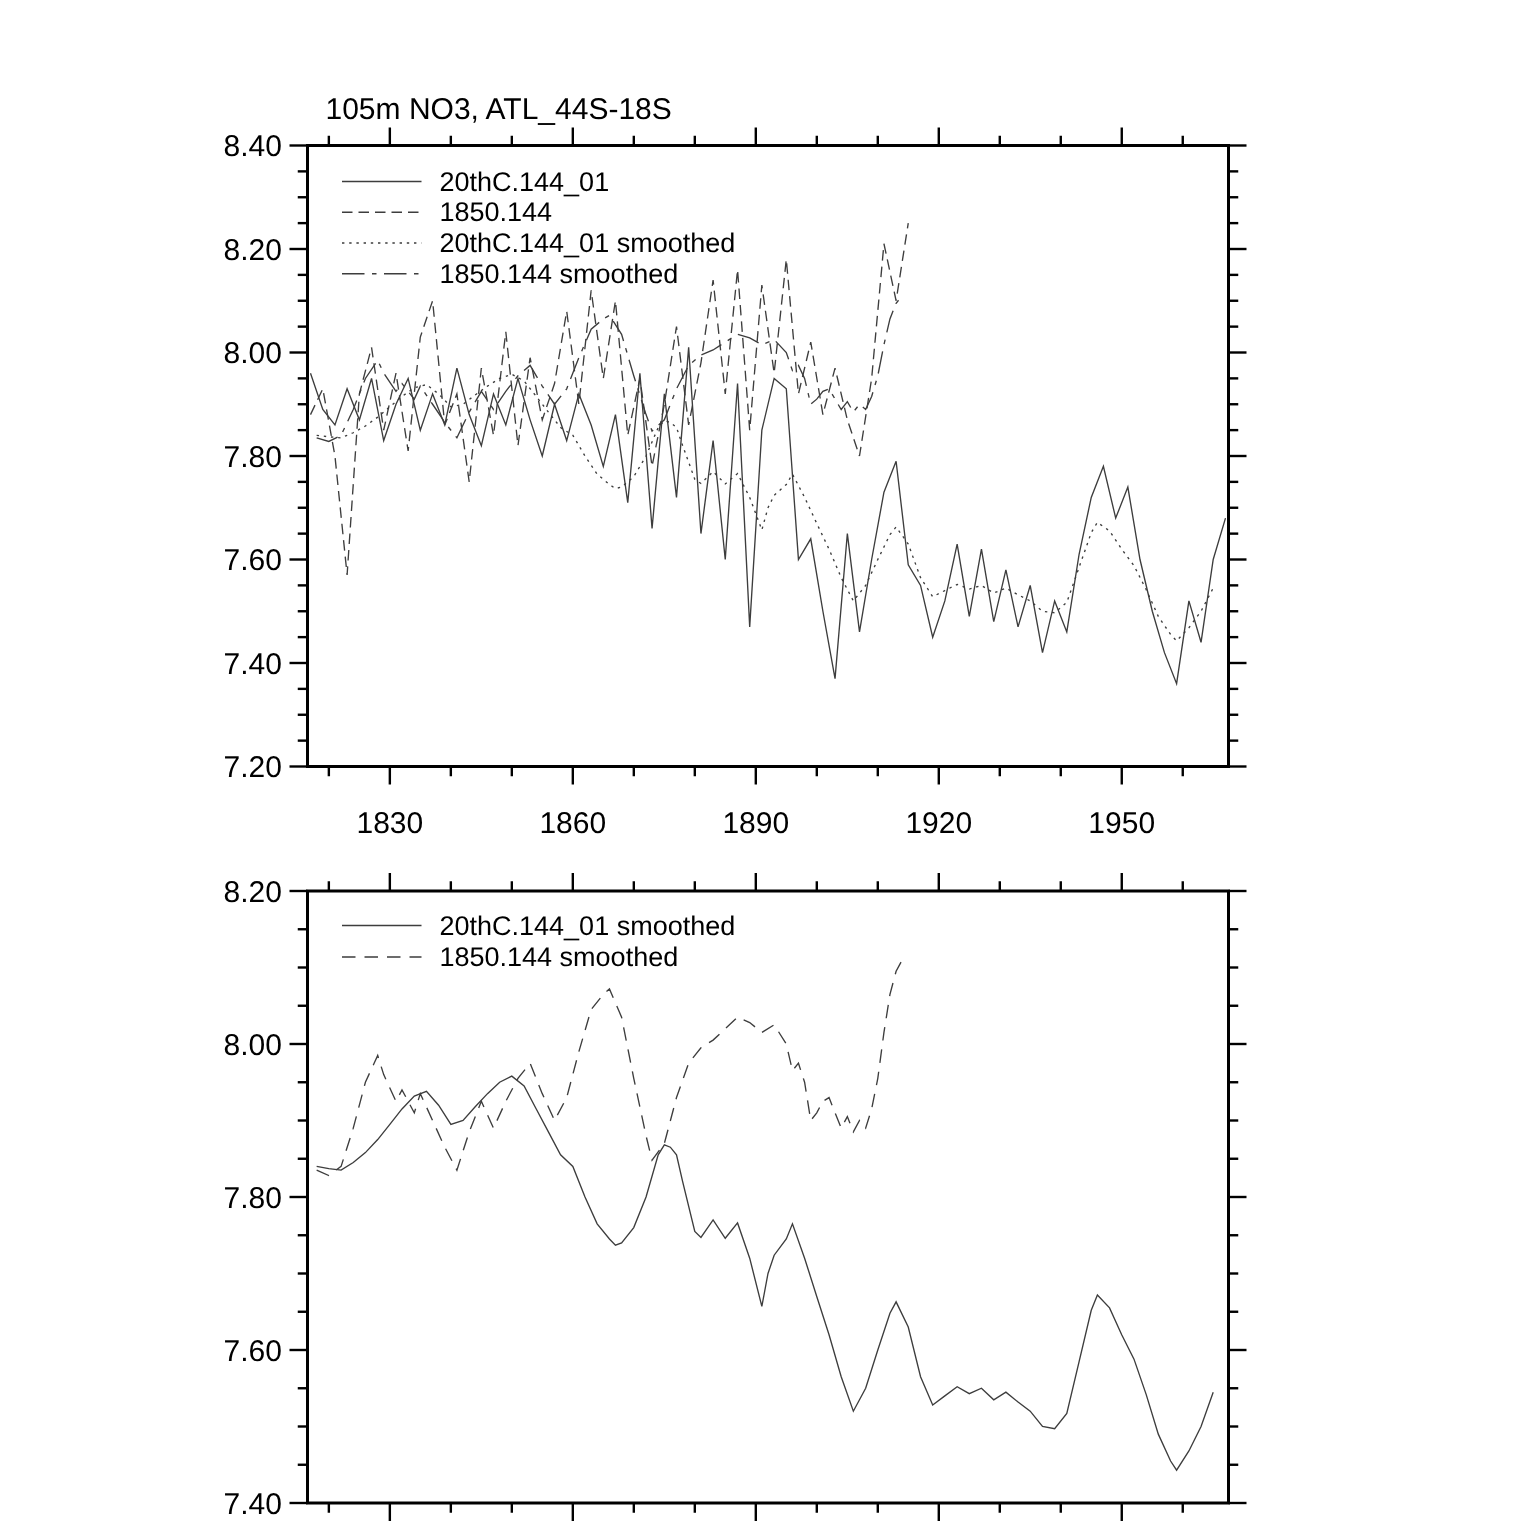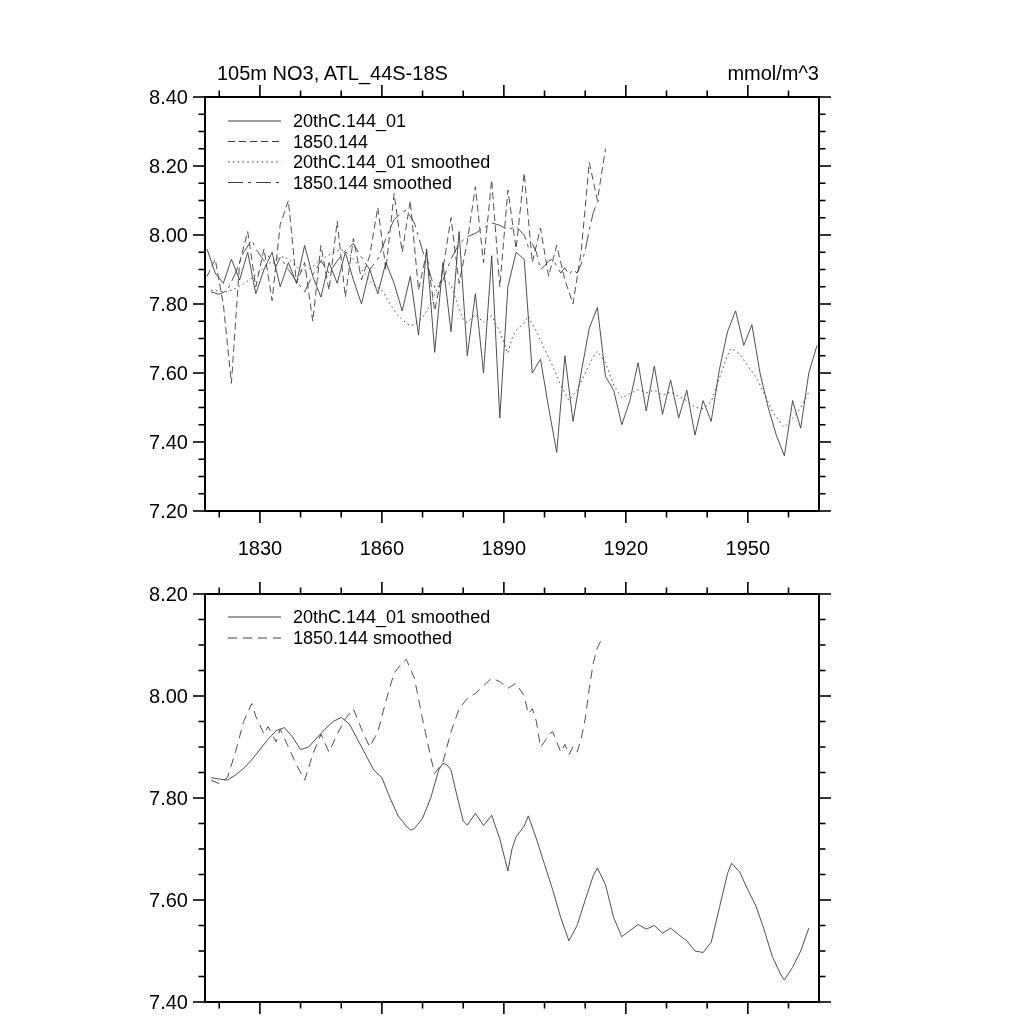--- a/index.html
+++ b/index.html
@@ -9,21 +9,20 @@
   .hdr{position:absolute;top:62px;font-size:20px;color:#000;white-space:pre;}
   #chart-title{left:205px;margin-left:12px;}
   #units-label{left:619px;width:200px;text-align:right;}
   svg text{fill:#000;font-family:"Liberation Sans", sans-serif;}
 </style>
 </head>
 <body>
 
 <div id="screen">
   <div id="chart-title" class="hdr">105m NO3, ATL_44S-18S</div>
-  <div id="units-label" class="hdr">mmol/m^3</div>
   <svg id="chart-svg" width="1024" height="1024" viewBox="0 0 1024 1024">
       <rect x="205" y="97" width="614" height="414" fill="none" stroke="#000000" stroke-width="2"></rect>
       <line x1="205" y1="511" x2="193" y2="511" stroke="#000000" stroke-width="1.6"></line>
       <line x1="819" y1="511" x2="831" y2="511" stroke="#000000" stroke-width="1.6"></line>
       <text x="188" y="518" text-anchor="end" font-size="20">7.20</text>
       <line x1="205" y1="493.75000000000006" x2="198.5" y2="493.75000000000006" stroke="#000000" stroke-width="1.6"></line>
       <line x1="819" y1="493.75000000000006" x2="825.5" y2="493.75000000000006" stroke="#000000" stroke-width="1.6"></line>
       <line x1="205" y1="476.5000000000001" x2="198.5" y2="476.5000000000001" stroke="#000000" stroke-width="1.6"></line>
       <line x1="819" y1="476.5000000000001" x2="825.5" y2="476.5000000000001" stroke="#000000" stroke-width="1.6"></line>
       <line x1="205" y1="459.25000000000017" x2="198.5" y2="459.25000000000017" stroke="#000000" stroke-width="1.6"></line>

